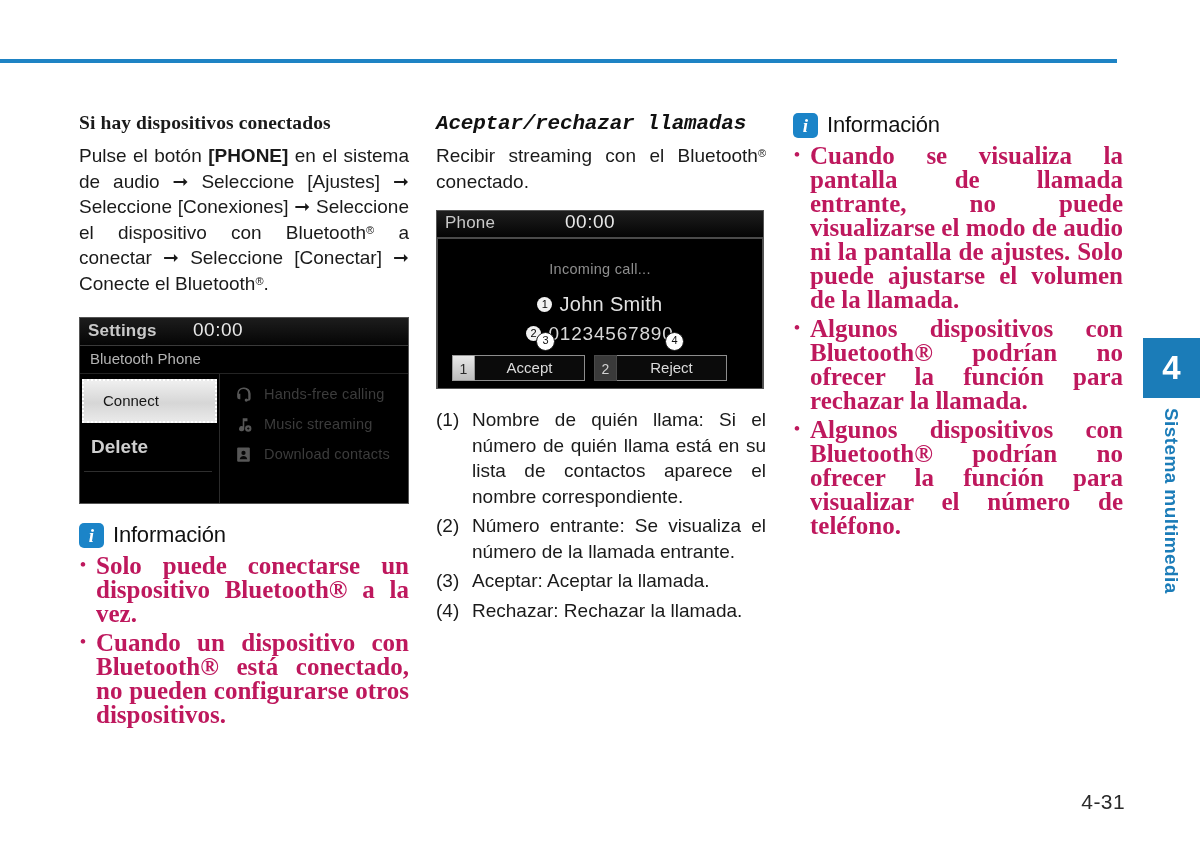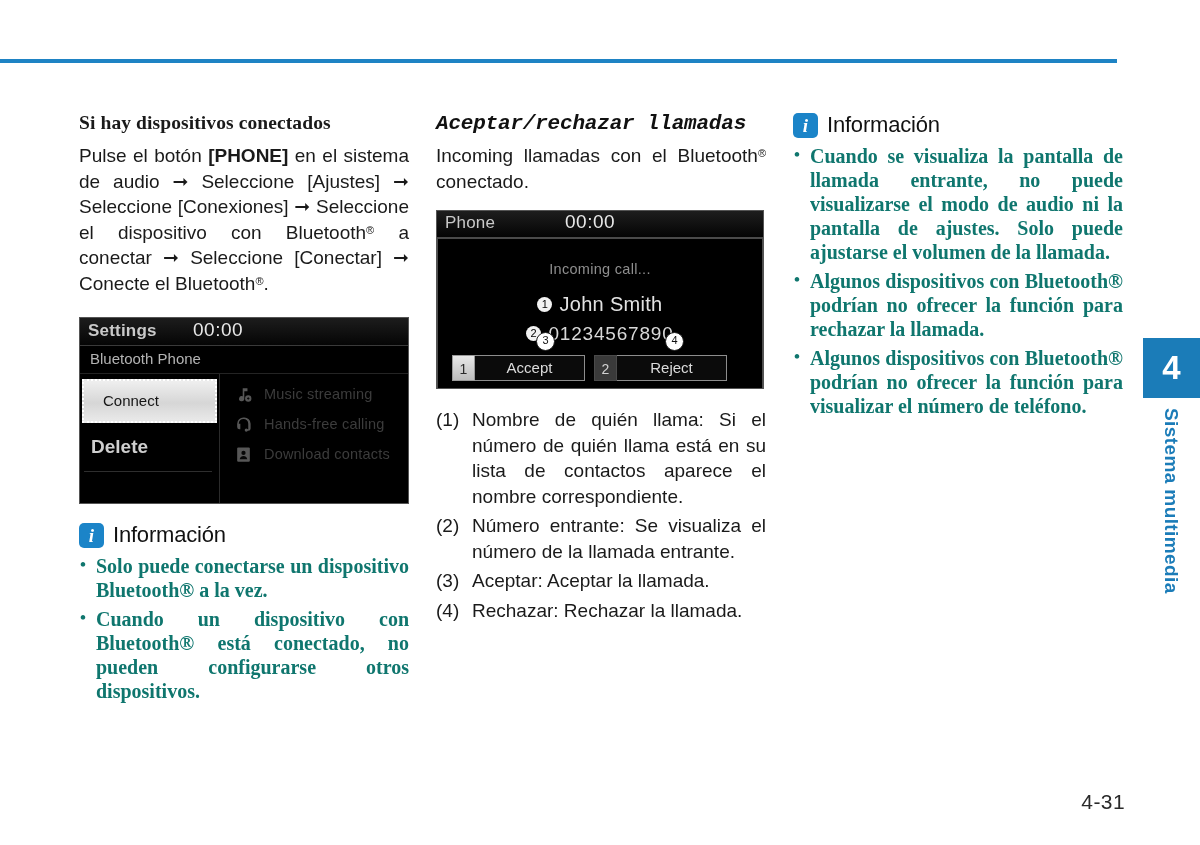--- a/index.html
+++ b/index.html
@@ -98,23 +98,23 @@
     letter-spacing: -.2px;
   }
   ul.info-list {
     list-style: none;
     margin: 0;
     padding: 0;
   }
   ul.info-list > li {
     font-family: "Liberation Serif", serif;
     font-weight: bold;
-    font-size: 20px;
+    font-size: 25px;
     line-height: 24px;
-    color: #0f766e;
+    color: #be185d;
     text-align: justify;
     text-justify: inter-word;
     padding-left: 17px;
     position: relative;
     margin-bottom: 5px;
   }
   ul.info-list > li::before {
     content: "\2022";
     position: absolute;
     left: 1px;
@@ -472,36 +472,36 @@
       <div class="set-left">
         <div class="set-connect">Connect</div>
         <div class="set-delete">Delete</div>
         <div class="set-divider"></div>
       </div>
       <div class="set-right">
 
         <div class="feat-row">
           <span class="feat-icon">
             <svg viewBox="0 0 24 24">
+                <path d="M12 3a8 8 0 0 0-8 8v4a3 3 0 0 0 3 3h1v-7H6v-0a6 6 0 0 1 12 0v7h-3v2h3a3 3 0 0 0 3-3v-6a8 8 0 0 0-8-8z" fill="#cfcfcf"></path>
+                <circle cx="15.5" cy="19" r="2" fill="#cfcfcf"></circle>
+              </svg>
+          </span>
+          <span class="feat-label">Hands-free calling</span>
+        </div>
+
+        <div class="feat-row">
+          <span class="feat-icon">
+            <svg viewBox="0 0 24 24">
                 <path d="M11 4v10.2a3.3 3.3 0 1 0 2 3V8h4V4z" fill="#cfcfcf"></path>
                 <circle cx="18" cy="17" r="4" fill="#cfcfcf"></circle>
                 <path d="M16.5 17h3M18 15.5v3" stroke="#111" stroke-width="1.2"></path>
               </svg>
           </span>
           <span class="feat-label">Music streaming</span>
-        </div>
-
-        <div class="feat-row">
-          <span class="feat-icon">
-            <svg viewBox="0 0 24 24">
-                <path d="M12 3a8 8 0 0 0-8 8v4a3 3 0 0 0 3 3h1v-7H6v-0a6 6 0 0 1 12 0v7h-3v2h3a3 3 0 0 0 3-3v-6a8 8 0 0 0-8-8z" fill="#cfcfcf"></path>
-                <circle cx="15.5" cy="19" r="2" fill="#cfcfcf"></circle>
-              </svg>
-          </span>
-          <span class="feat-label">Hands-free calling</span>
         </div>
 
         <div class="feat-row">
           <span class="feat-icon">
             <svg viewBox="0 0 24 24">
                 <rect x="4" y="3" width="16" height="18" rx="1.5" fill="#cfcfcf"></rect>
                 <circle cx="12" cy="10" r="2.7" fill="#111"></circle>
                 <path d="M7.2 18c.6-2.6 2.6-4 4.8-4s4.2 1.4 4.8 4z" fill="#111"></path>
               </svg>
           </span>
@@ -525,21 +525,21 @@
       <li>Cuando un dispositivo con Bluetooth® está conectado, no pueden configurarse otros dispositivos.</li>
     </ul>
   </div>
 
 </div>
 
 <div class="col col-2">
 
   <h2 class="head-italic">Aceptar/rechazar llamadas</h2>
 
-  <p class="body-sans"><span>Incoming llamadas con el Bluetooth</span><sup class="reg">®</sup><span> conectado.</span></p>
+  <p class="body-sans"><span>Recibir streaming con el Bluetooth</span><sup class="reg">®</sup><span> conectado.</span></p>
 
   <div class="spacer-12"></div>
 
   <div class="screen phone-screen">
     <div class="ph-header">
       <span class="ttl">Phone</span>
       <span class="clock">00:00</span>
     </div>
     <div class="ph-body">
       <div class="ph-incoming">Incoming call...</div>

